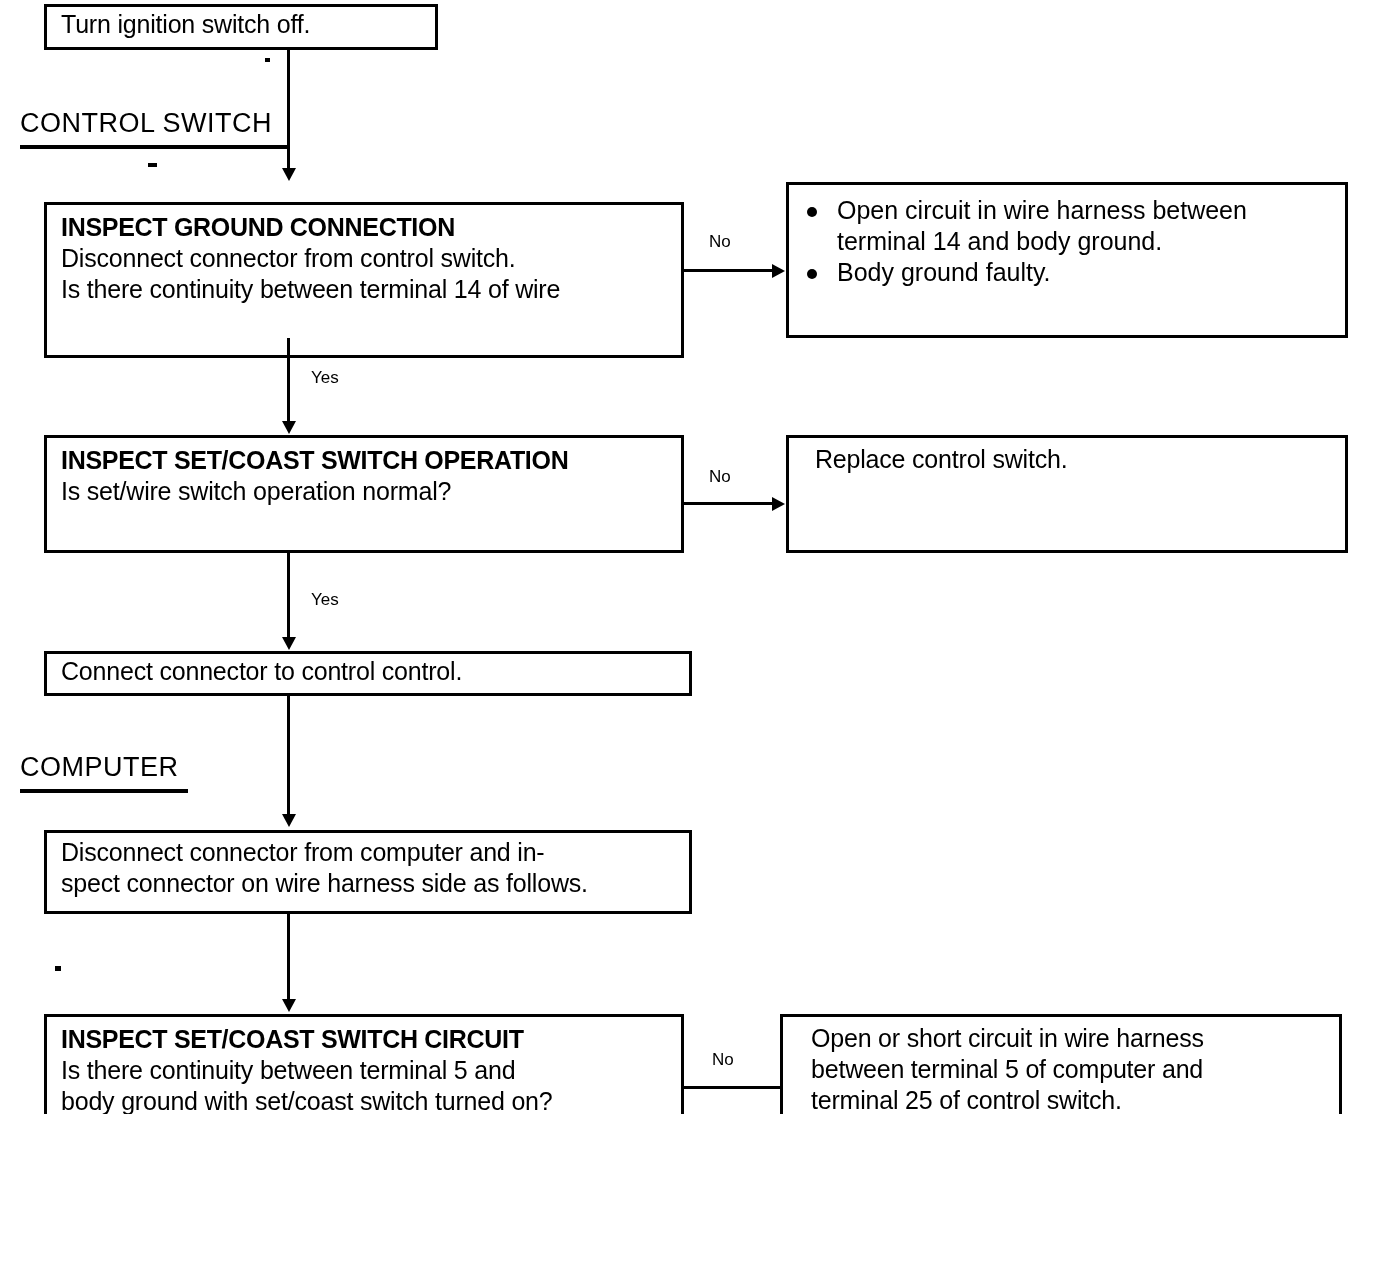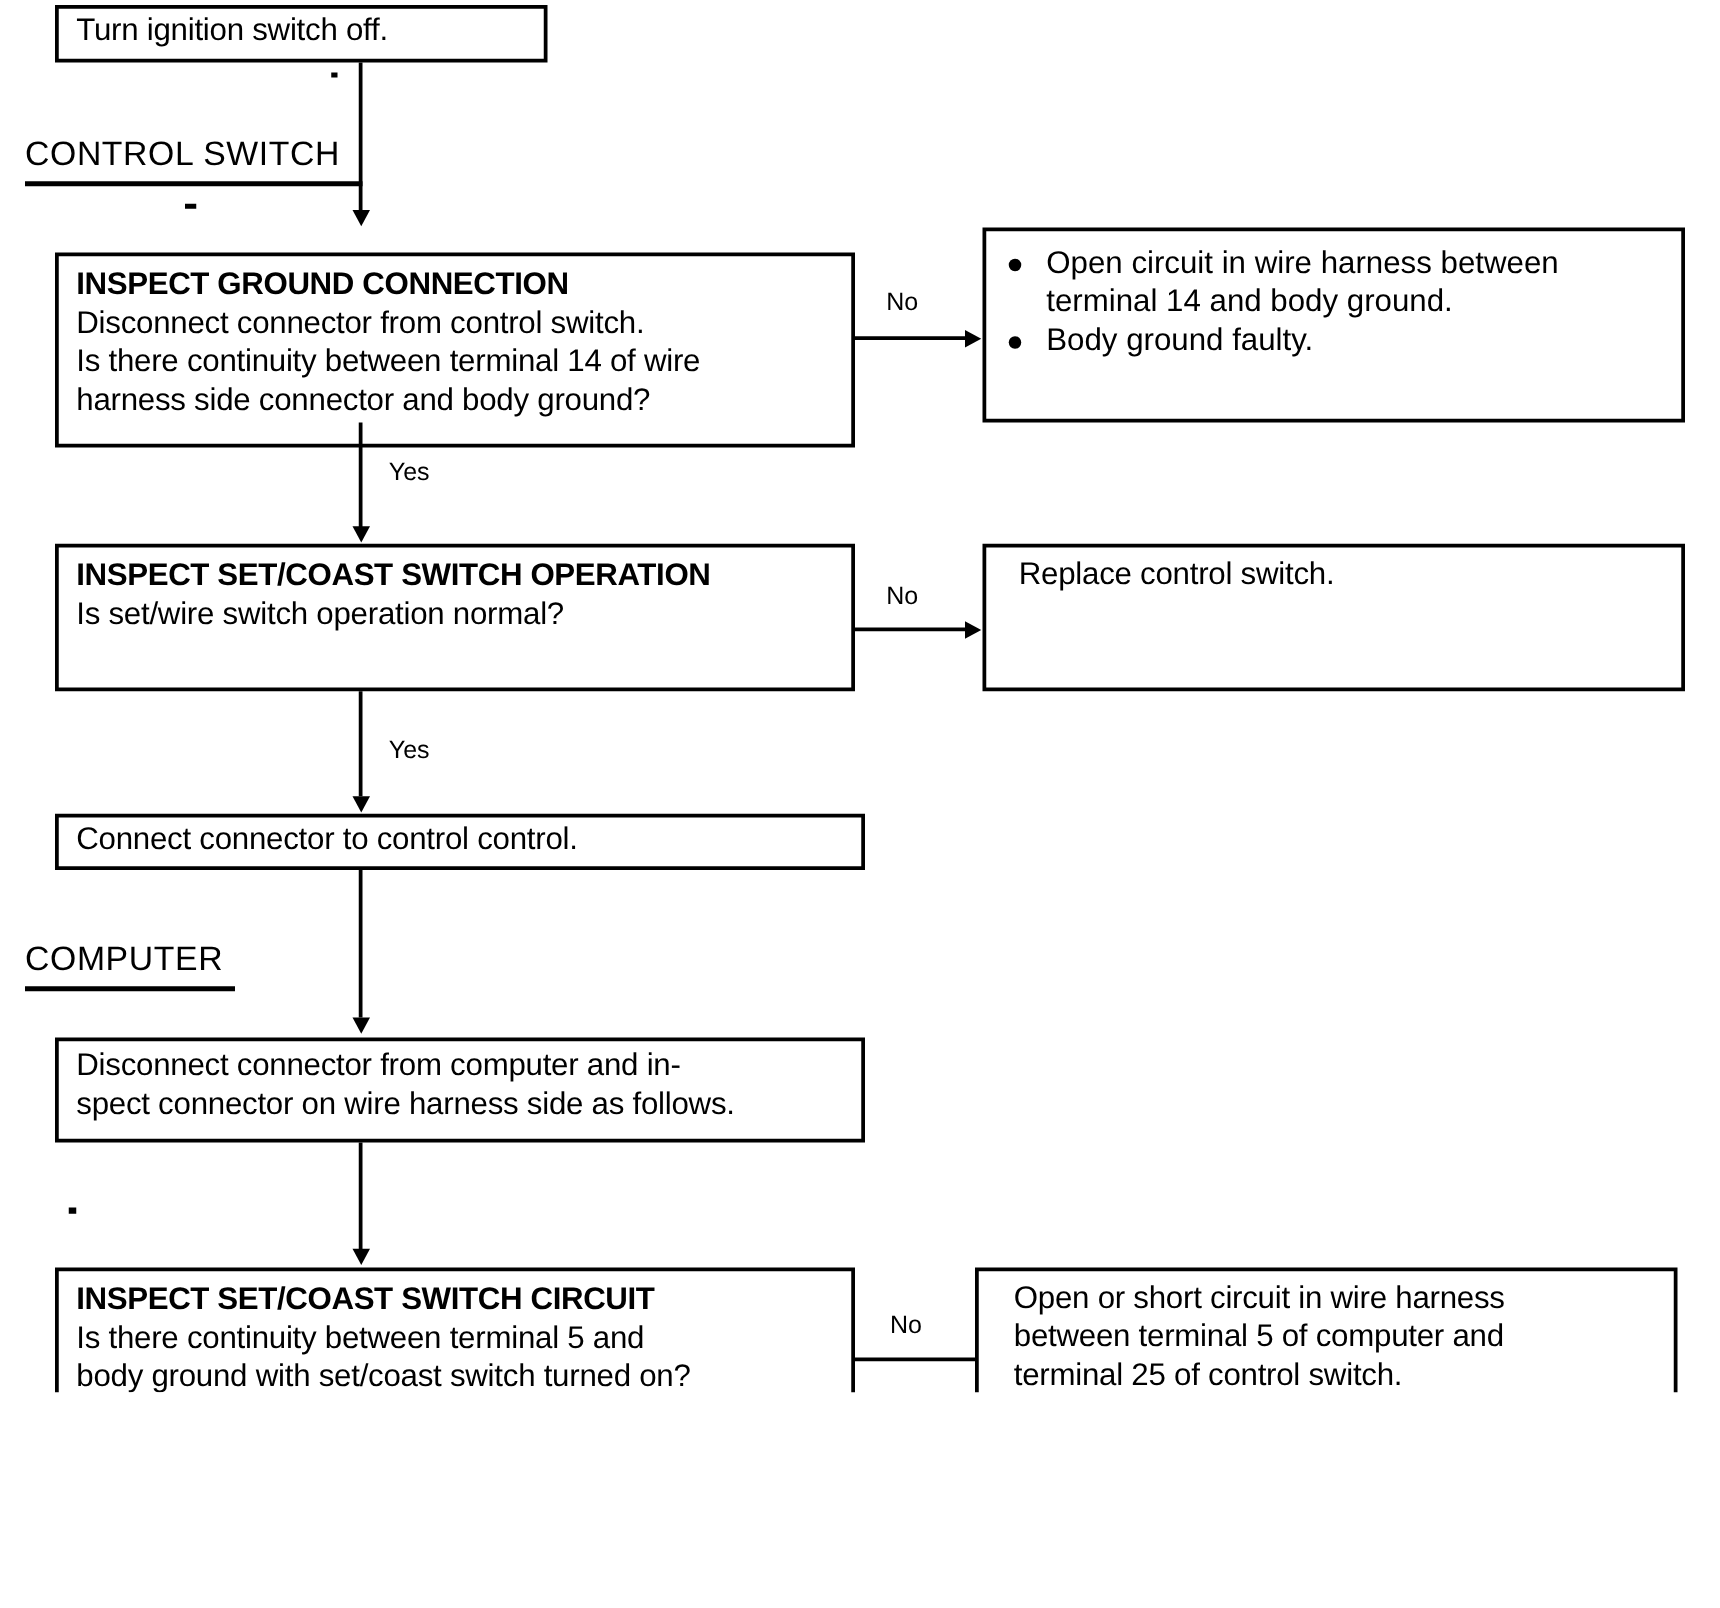--- a/index.html
+++ b/index.html
@@ -108,21 +108,21 @@
     width: 0;
     height: 0;
     border-top: 7px solid transparent;
     border-bottom: 7px solid transparent;
     border-left: 13px solid #000;
   }
 
   
   .branch-label {
     position: absolute;
-    font-size: 20px;
+    font-size: 17px;
     line-height: 28px;
     white-space: nowrap;
   }
 
   
   .speck {
     position: absolute;
     background: #000;
   }
 </style>
@@ -145,21 +145,20 @@
     <span>CONTROL SWITCH</span>
     <span class="rule" style="width:270px;"></span>
   </div>
   <div class="speck" style="left:148px; top:163px; width:9px; height:4px;"></div>
 
   <div class="box" style="left:44px; top:182px; width:640px; height:156px;margin-top:20px;">
     <div class="inner">
       <span class="line hdr">INSPECT GROUND CONNECTION</span>
       <span class="line">Disconnect connector from control switch.</span>
       <span class="line">Is there continuity between terminal 14 of wire</span>
-      <span class="line">harness side connector and body ground?</span>
     </div>
   </div>
 
   <div class="hline" style="left:684px; top:269px; width:90px;"></div>
   <div class="arrow-right" style="left:772px; top:264px;"></div>
   <div class="branch-label" style="left:709px; top:228px;">No</div>
 
   <div class="box" style="left:786px; top:182px; width:562px; height:156px;">
     <div class="inner" style="padding-top:10px; padding-left:10px;">
       <ul class="bullets">

